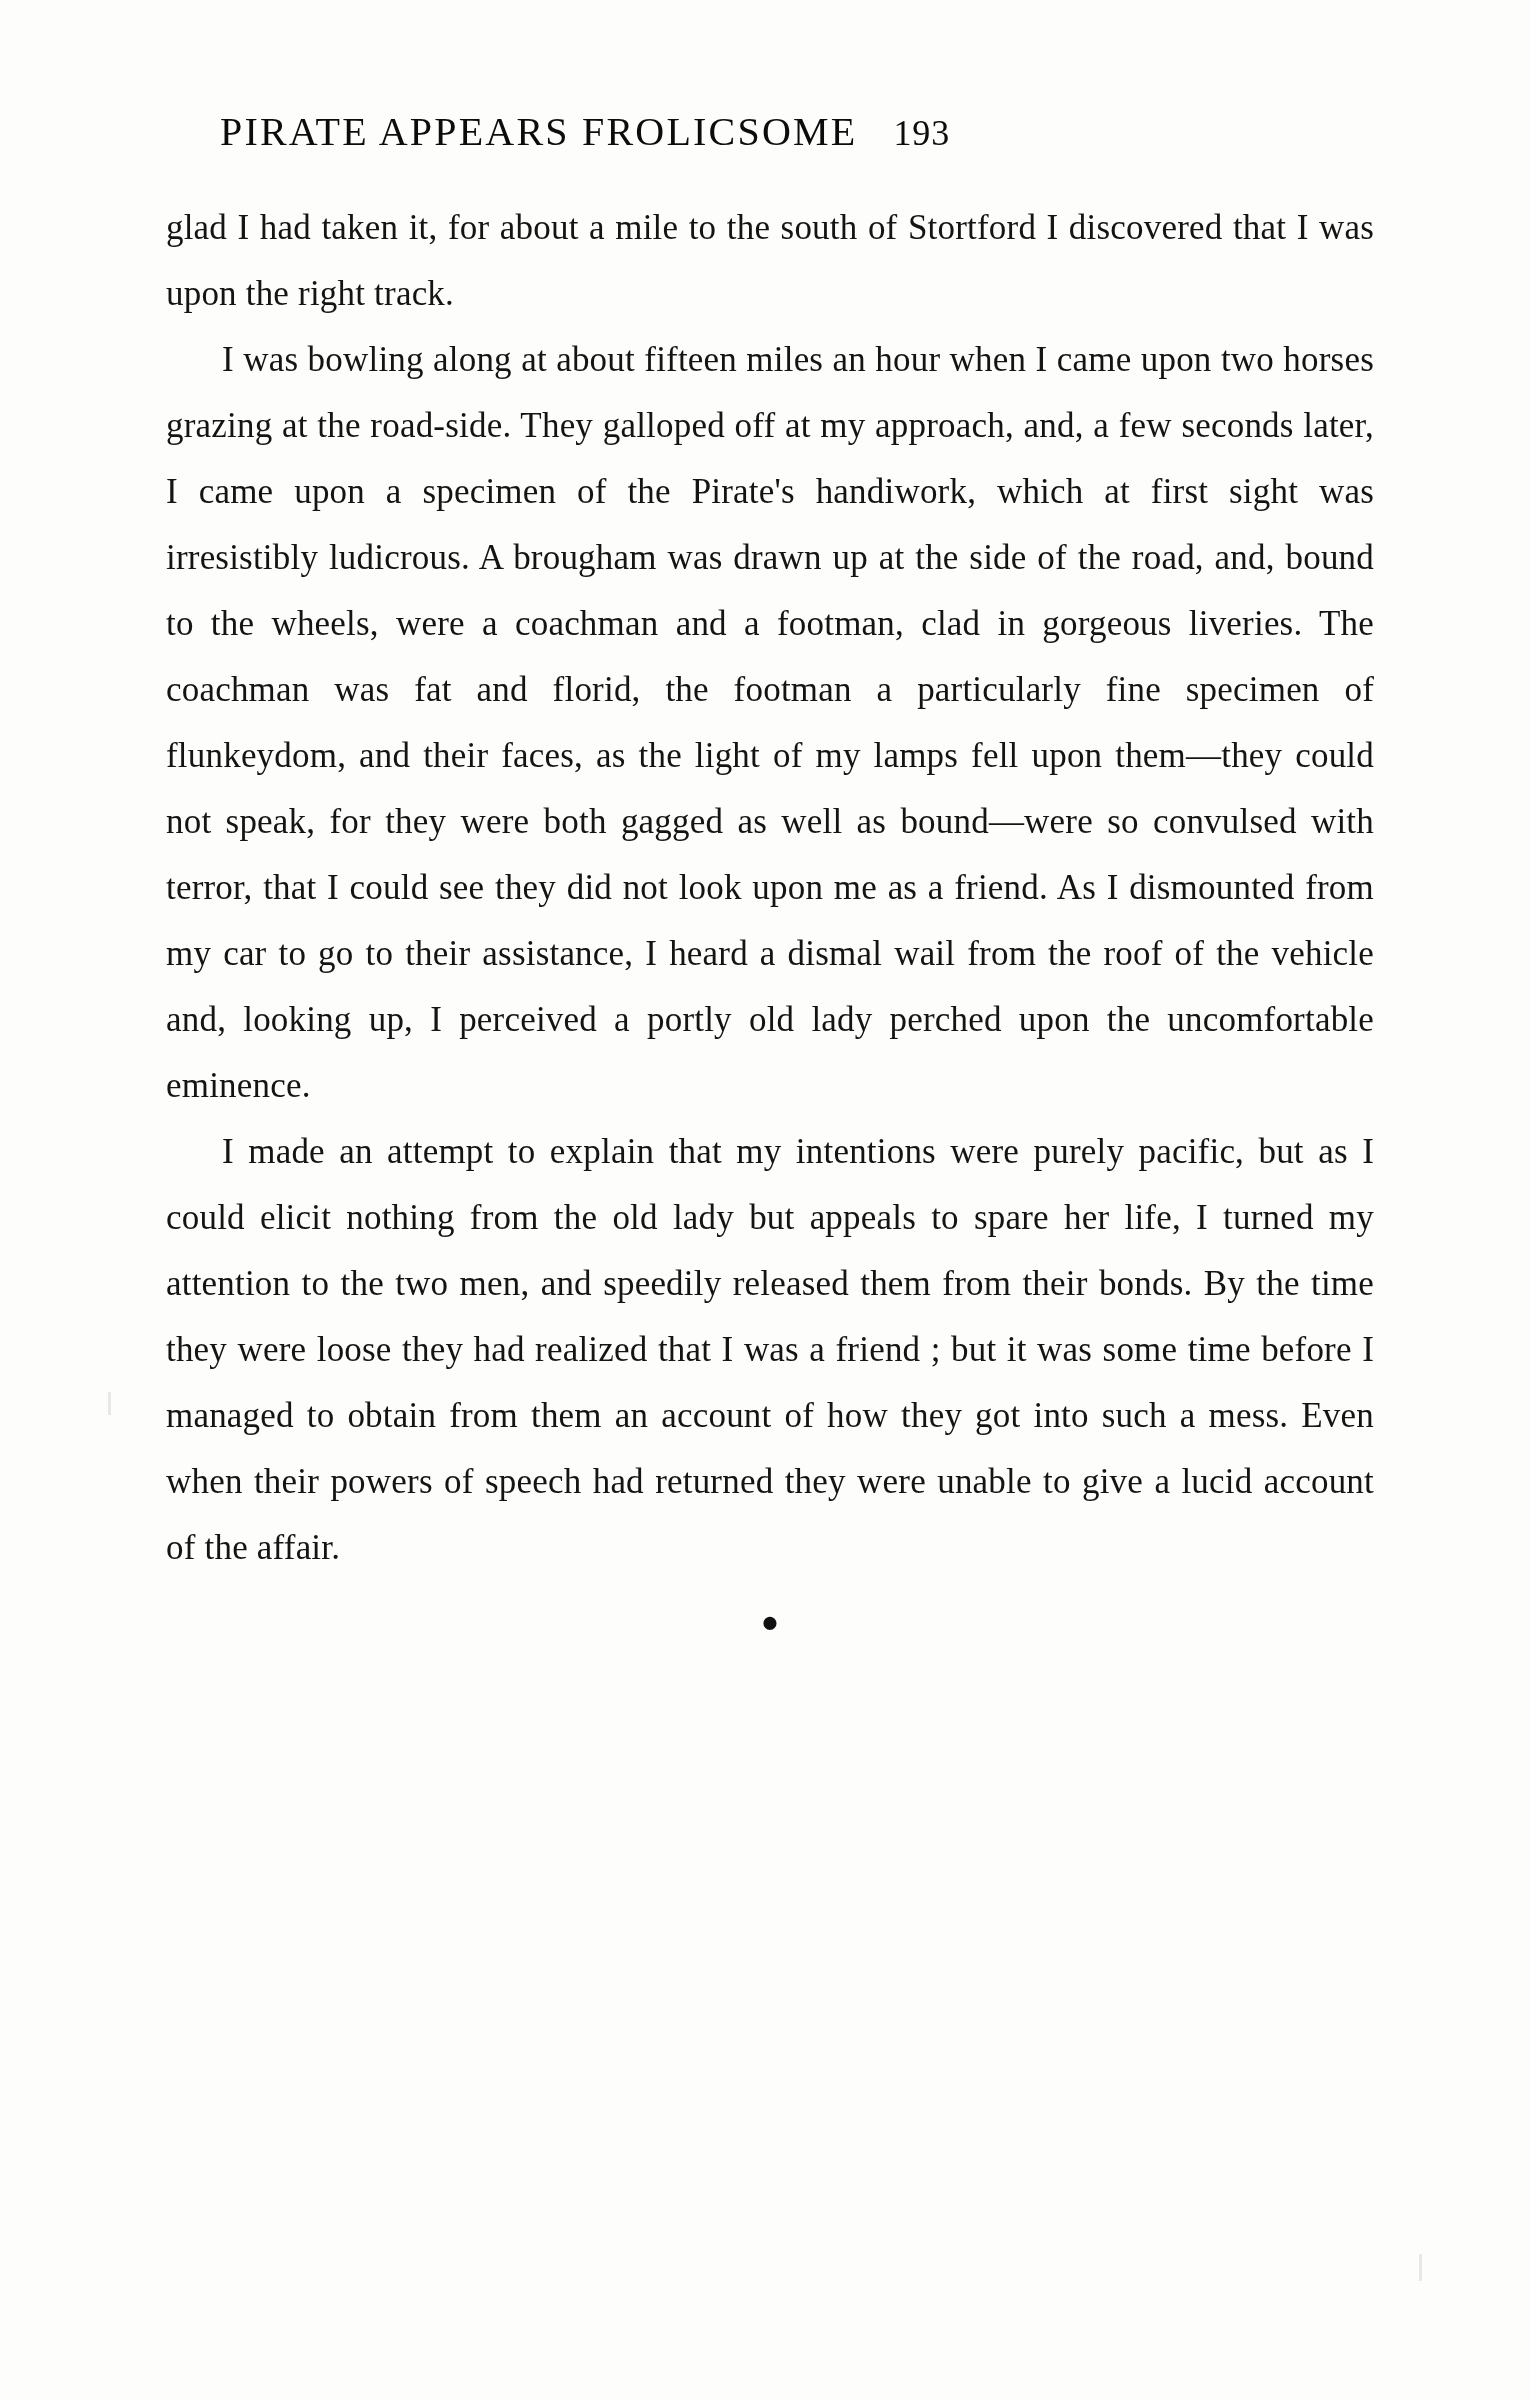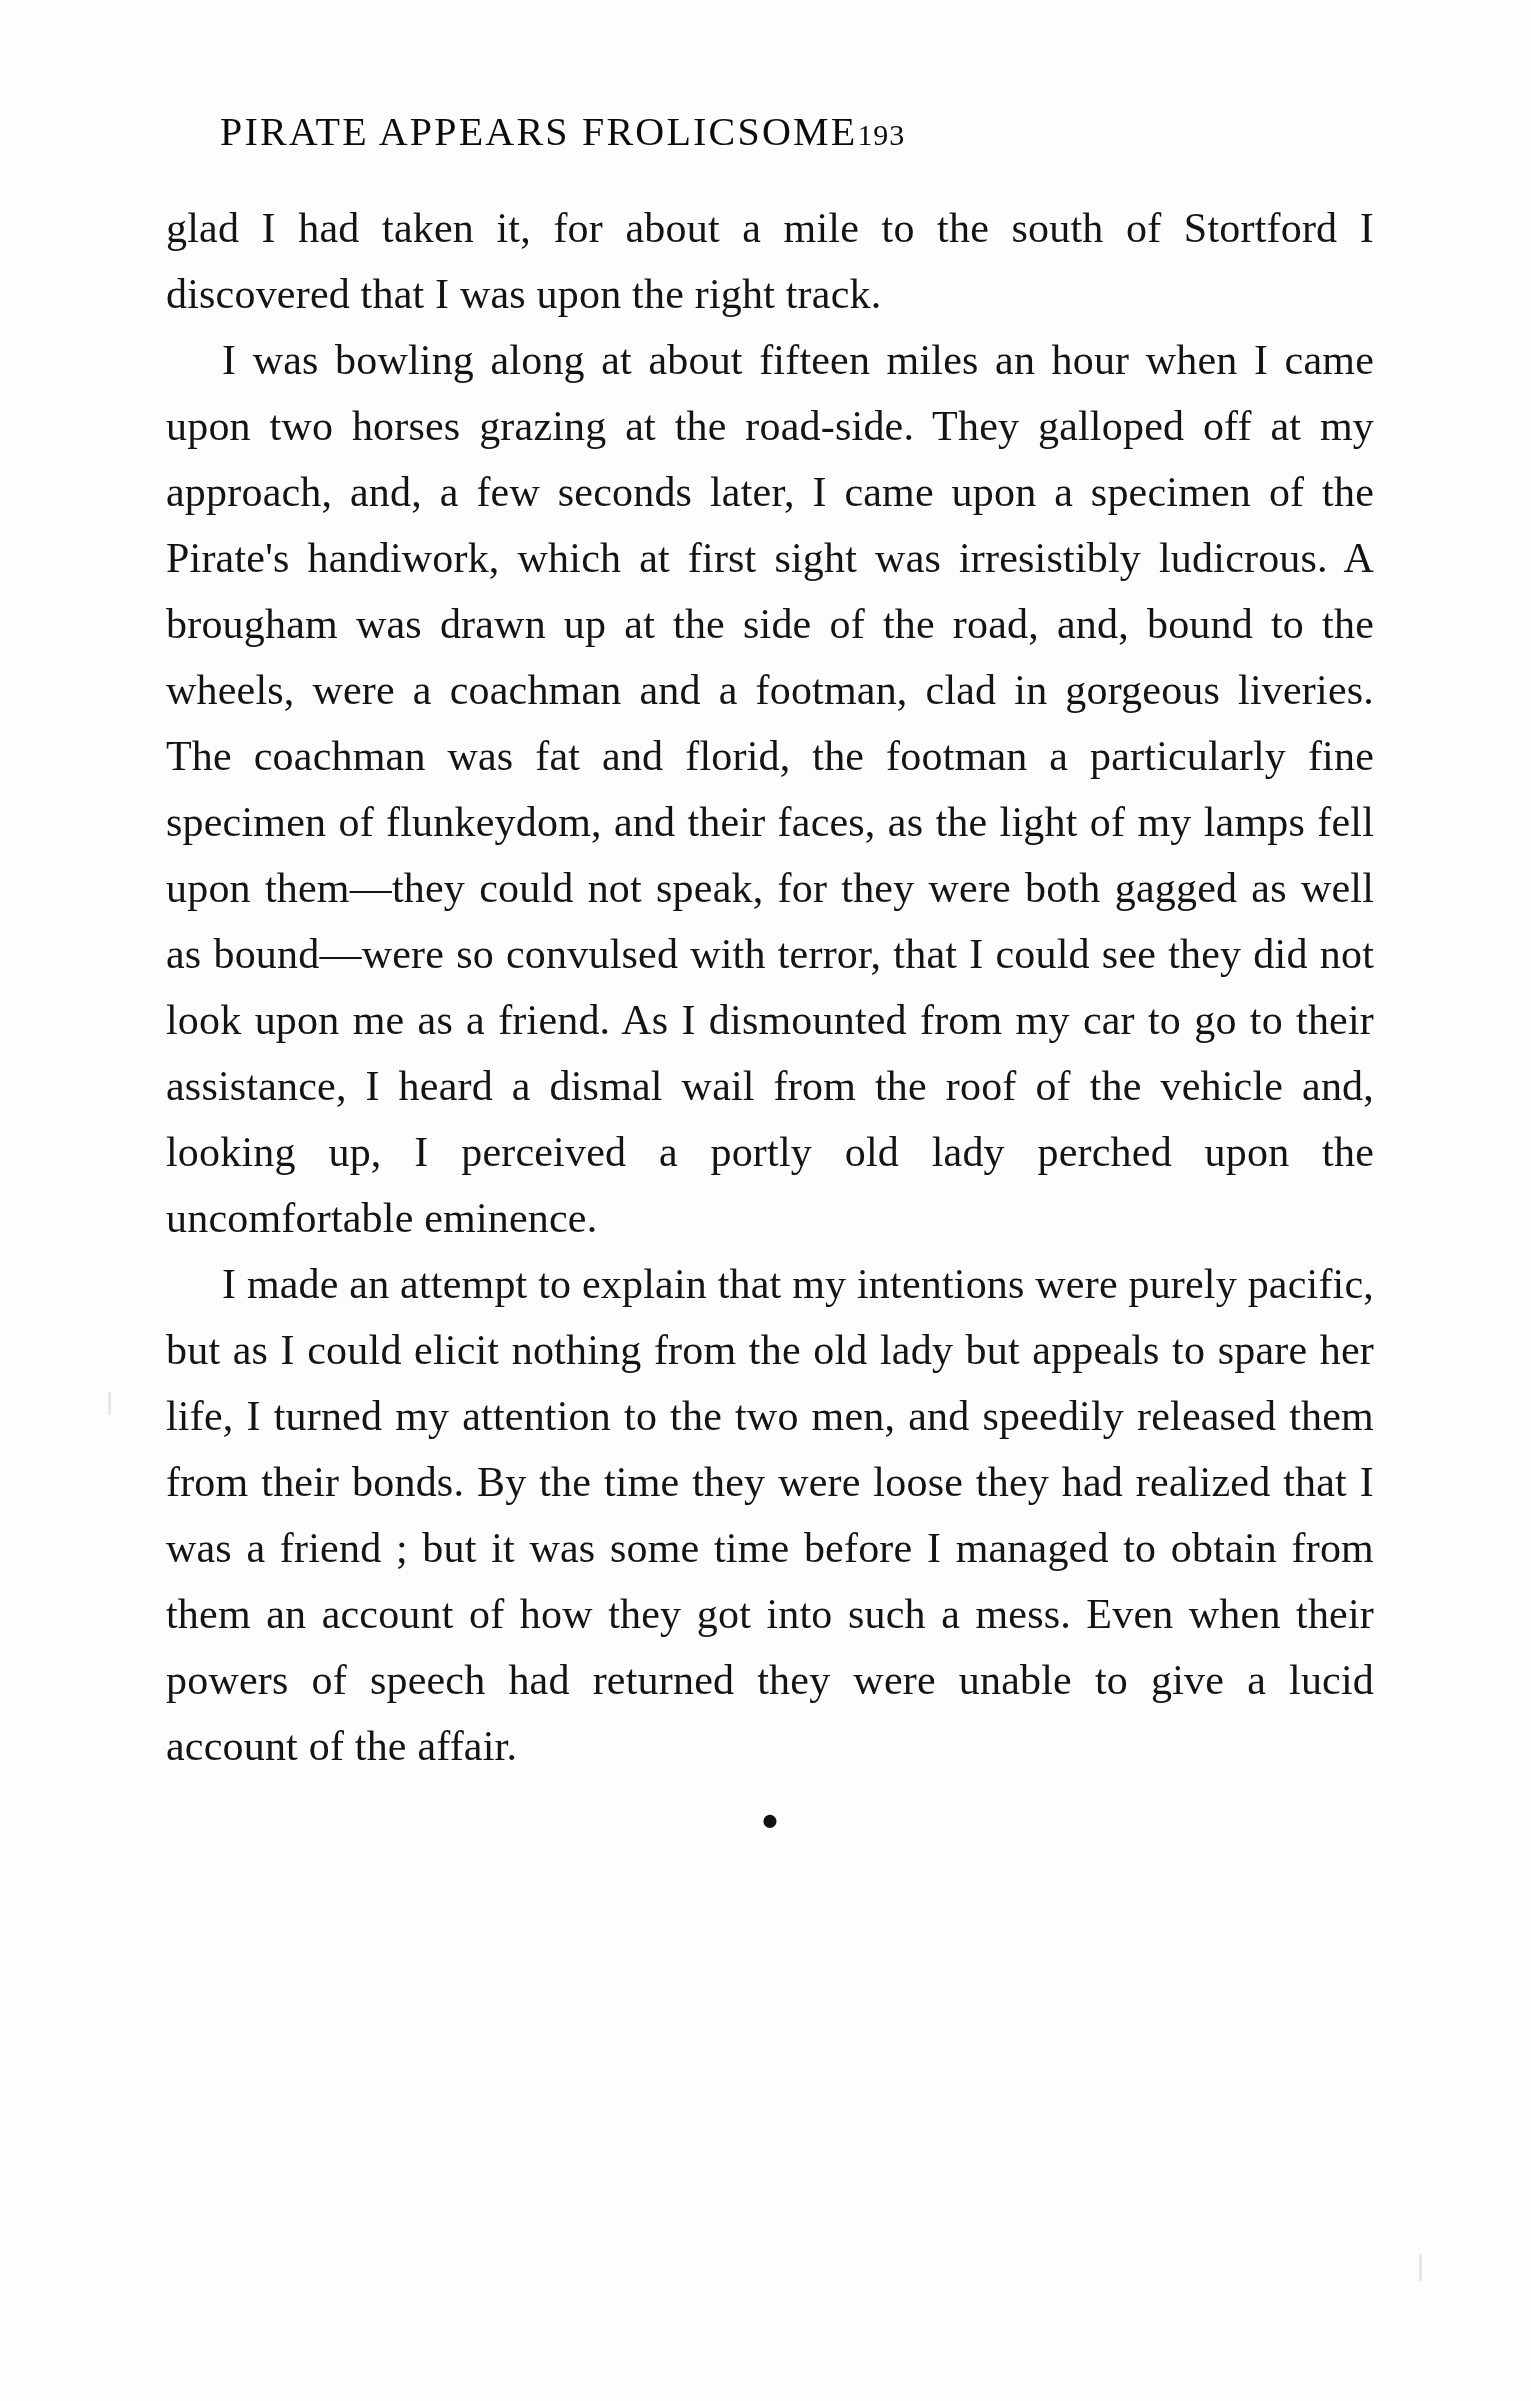--- a/index.html
+++ b/index.html
@@ -37,26 +37,27 @@
     padding: 0 0 0 54px;
   }
   .running-head-title {
     font-size: 40px;
     letter-spacing: 2.2px;
     font-weight: 400;
     color: #0c0c0c;
     white-space: nowrap;
   }
   .running-head-folio {
-    font-size: 30px;
+    font-size: 36px;
+    margin-left: 36px;
     color: #0c0c0c;
     letter-spacing: 0.9px;
   }
   .body-text {
-    font-size: 42px;
+    font-size: 35px;
     line-height: 66px;
     text-align: justify;
     color: #141414;
     letter-spacing: 0.2px;
   }
   .body-text p {
     margin: 0;
   }
   .body-text p.indented {
     text-indent: 56px;

